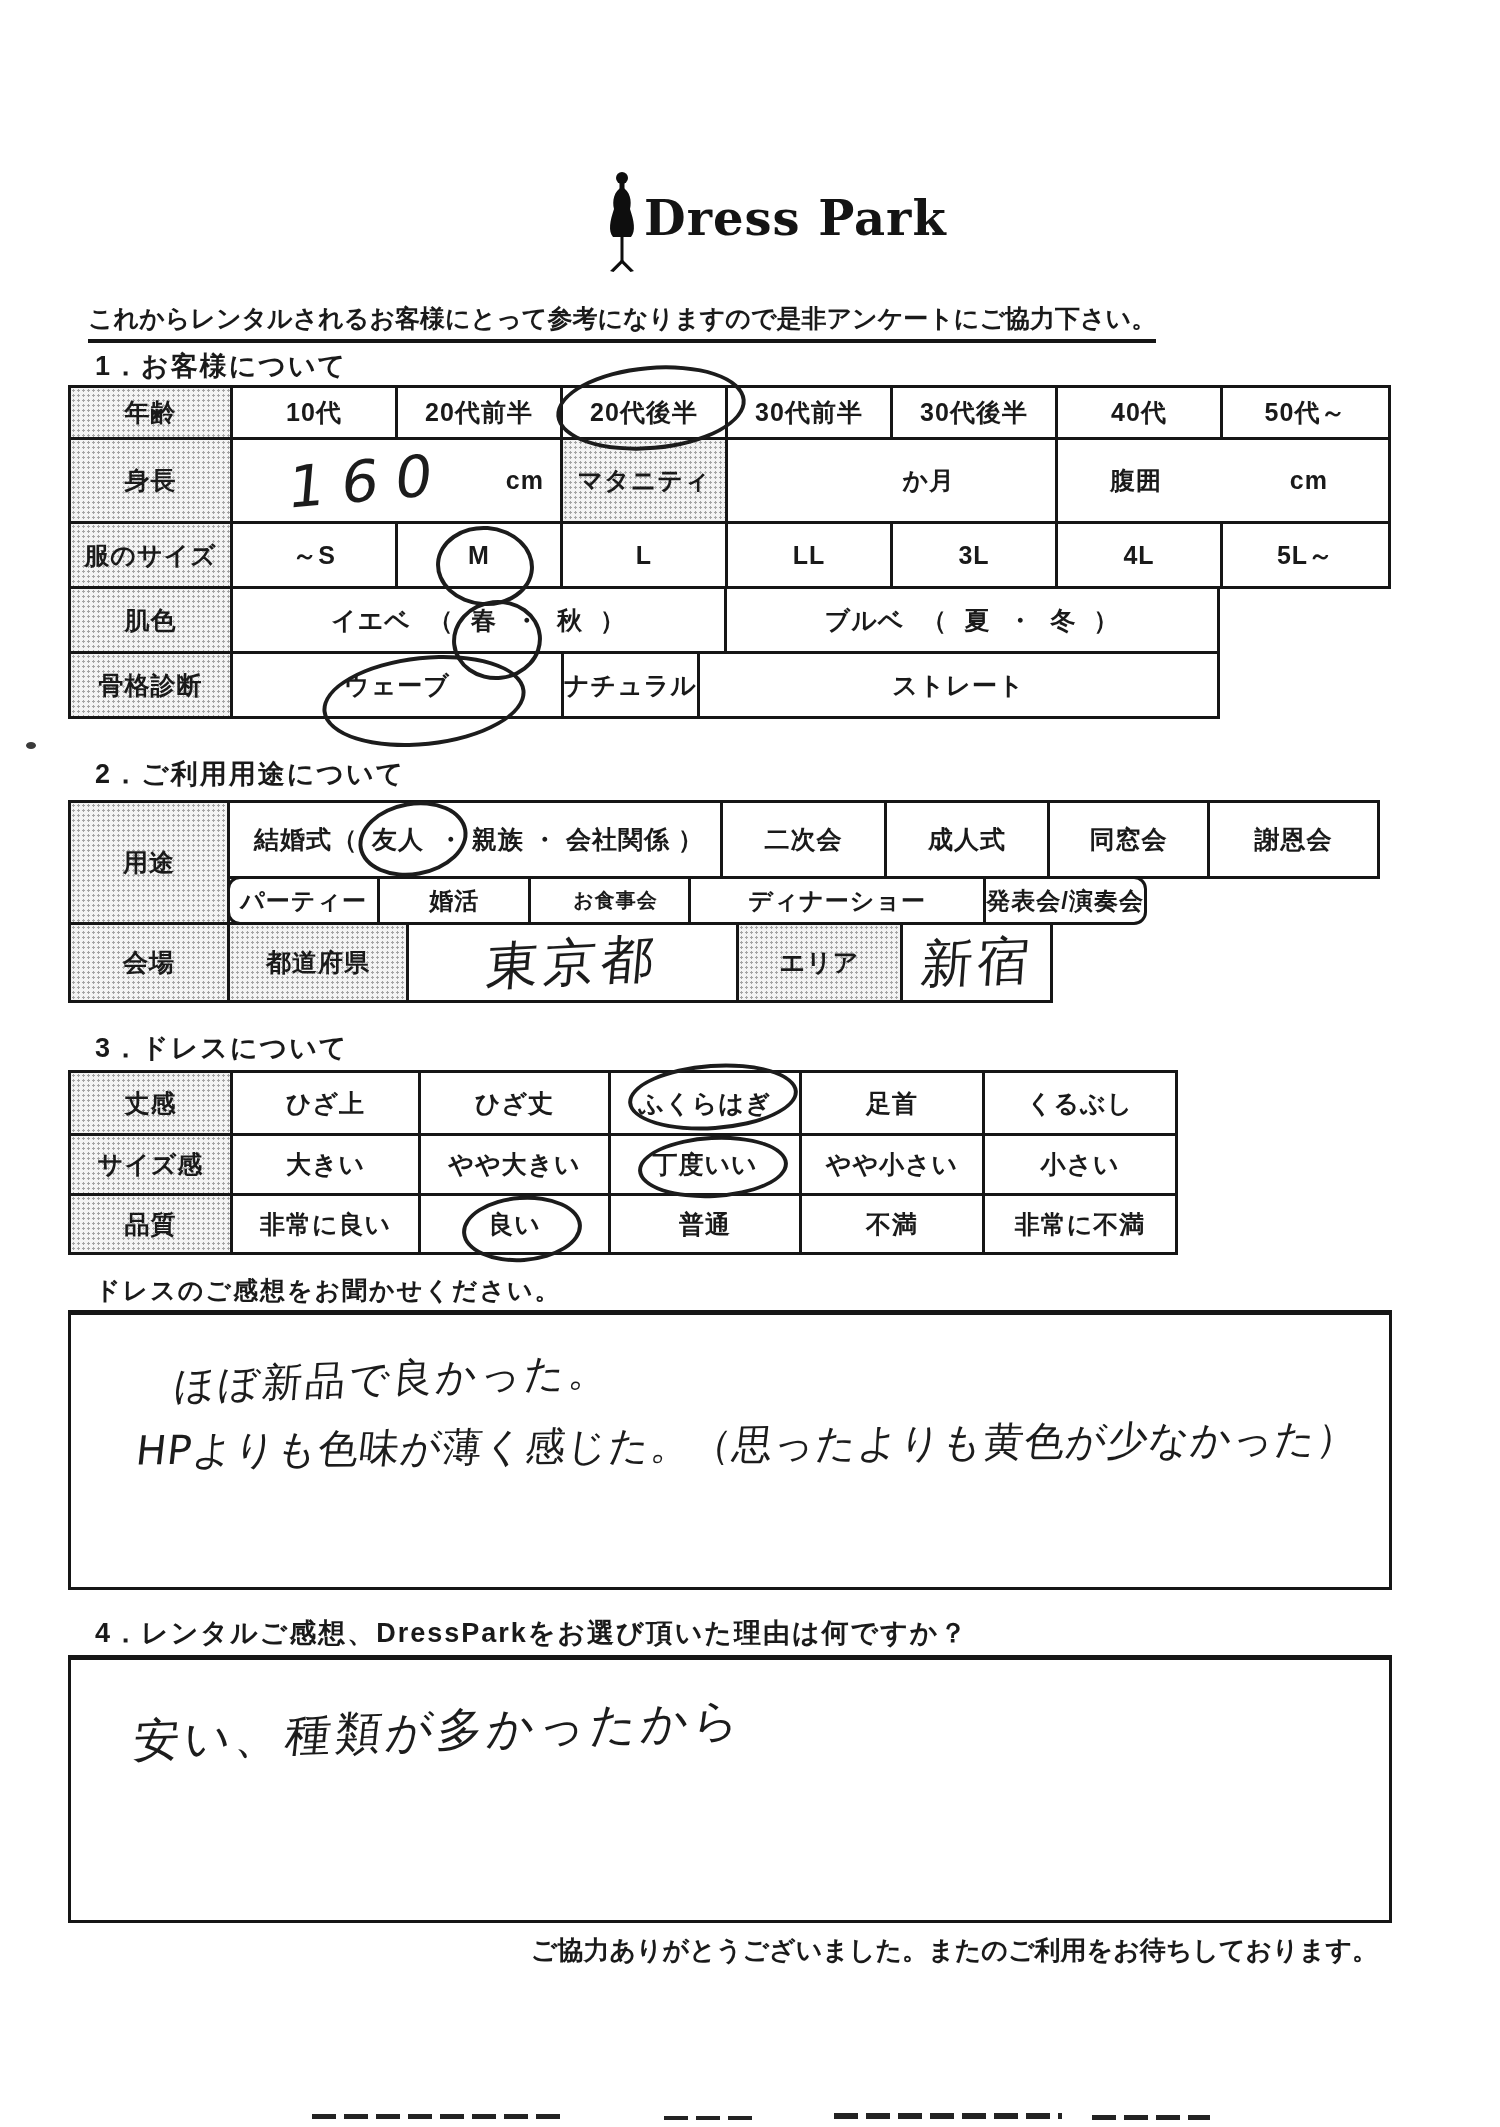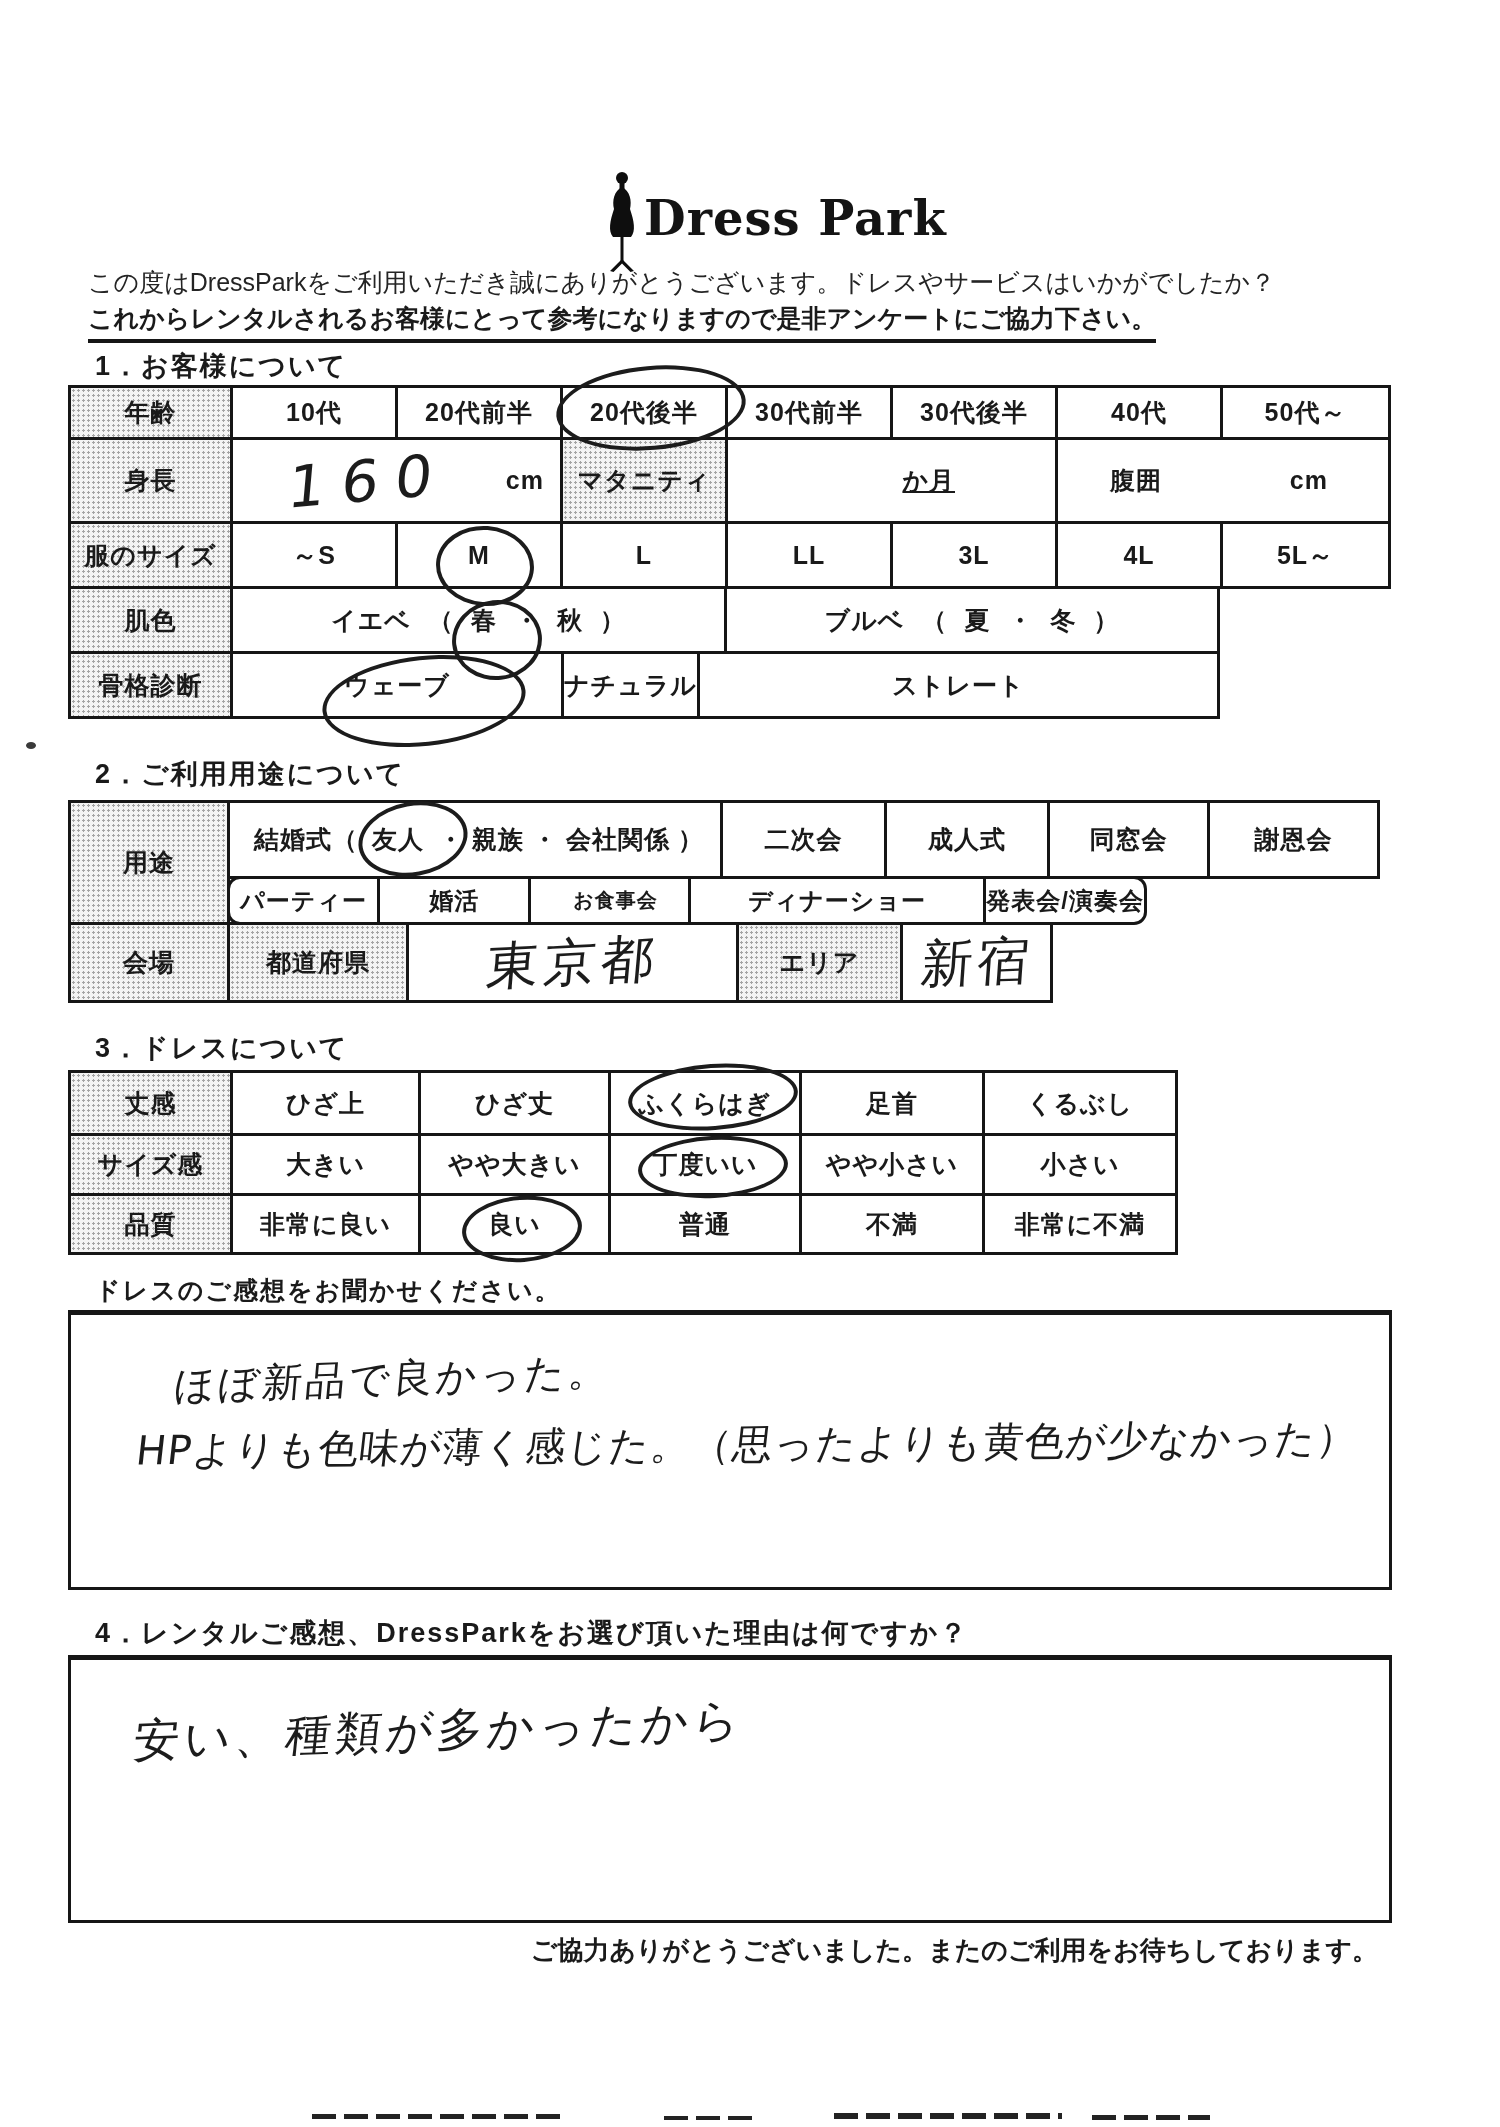--- a/index.html
+++ b/index.html
@@ -31,21 +31,20 @@
         <circle cx="22" cy="8" r="6"></circle>
         <rect x="19.5" y="13" width="5" height="6"></rect>
         <path d="M22 17 C14 21 12 31 14 39 C10 51 8 61 13 67 L31 67 C36 61 34 51 30 39 C32 31 30 21 22 17 Z"></path>
         <rect x="20.5" y="67" width="3" height="24"></rect>
         <path d="M22 89 L10 101 L13.5 102 L22 93.5 L30.5 102 L34 101 Z"></path>
       </g>
     </svg>
     <span style="font-family:'DejaVu Serif','Liberation Serif',serif;font-size:48px;font-weight:bold;color:#141414;margin-top:20px;letter-spacing:1px;">Dress Park</span>
   </div>
 
-  <div class="introline" style="left:88px;top:266px;font-size:25px;color:#242424;">この度はDressParkをご利用いただき誠にありがとうございます。ドレスやサービスはいかがでしたか？</div>
   <div class="introline" style="left:88px;top:302px;font-size:25px;font-weight:bold;border-bottom:4px solid #161616;padding-bottom:4px;">これからレンタルされるお客様にとって参考になりますので是非アンケートにご協力下さい。</div>
 
   <div class="heading" style="left:95px;top:348px;">1．お客様について</div>
 
   <div class="trow" style="left:68px;top:385px;width:1323px;height:55px;">
     <div class="cell shade" style="width:162px;">年齢</div>
     <div class="cell" style="width:165px;">10代</div>
     <div class="cell" style="width:165px;">20代前半</div>
     <div class="cell" style="width:165px;">20代後半</div>
     <div class="cell" style="width:165px;">30代前半</div>
@@ -54,21 +53,21 @@
     <div class="cell">50代～</div>
   </div>
 
   <div class="trow" style="left:68px;top:437px;width:1323px;height:87px;">
     <div class="cell shade" style="width:162px;">身長</div>
     <div class="cell" style="width:330px;justify-content:flex-start;">
       <span class="hand" style="font-size:58px;margin-left:56px;letter-spacing:16px;display:inline-block;transform:skewX(-10deg) rotate(-5deg);">160</span>
       <span style="margin-left:auto;margin-right:16px;">cm</span>
     </div>
     <div class="cell shade" style="width:165px;">マタニティ</div>
-    <div class="cell" style="width:330px;justify-content:flex-end;text-decoration:underline;">
+    <div class="cell" style="width:330px;justify-content:flex-end;">
       <span style="margin-right:100px;">か月</span>
     </div>
     <div class="cell" style="justify-content:flex-start;">
       <span style="margin-left:52px;">腹囲</span>
       <span style="margin-left:auto;margin-right:60px;">cm</span>
     </div>
   </div>
 
   <div class="trow" style="left:68px;top:521px;width:1323px;height:68px;">
     <div class="cell shade" style="width:162px;">服のサイズ</div>

